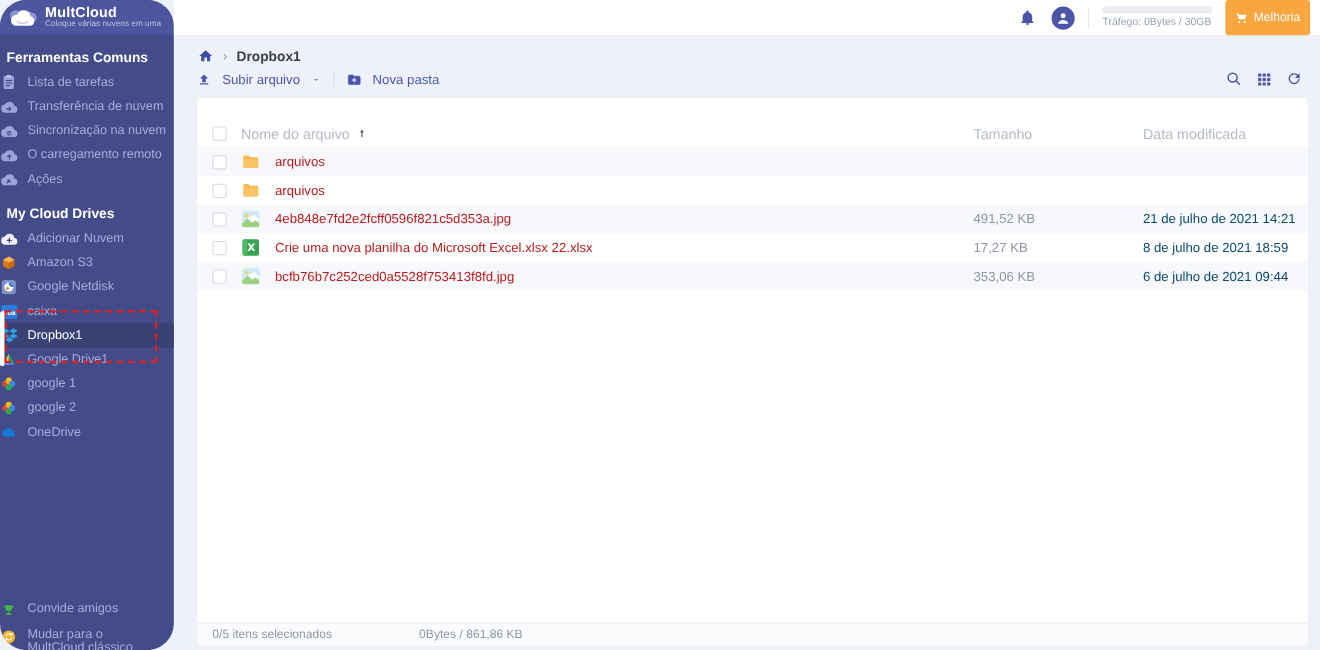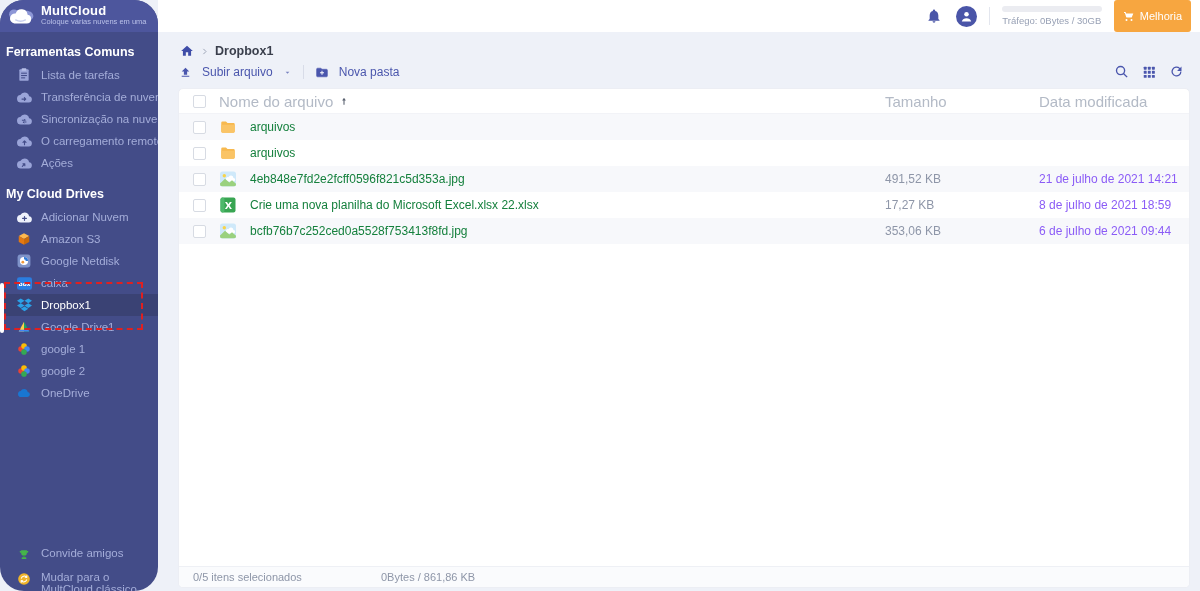--- a/index.html
+++ b/index.html
@@ -7,21 +7,21 @@
   .stage { position:relative; width:1200px; height:591px; }
 
   
   .sidebar { position:absolute; left:0; top:0; width:158px; height:591px; background:#434c88; overflow:hidden;border-radius:24px; }
   .logo-band { height:32px; background:#4d569d; display:flex; align-items:center; padding:0 8px 0 6px; }
   .logo-cloud { width:30px; height:24px; flex:0 0 auto; margin-right:5px; }
   .logo-texts { line-height:11px; }
   .logo-title { color:#fff; font-weight:bold; font-size:13px; letter-spacing:.2px; }
   .logo-tag { color:#b9c0e8; font-size:7.5px; }
   .sec-title { color:#ffffff; font-weight:bold; font-size:12.5px; padding:13px 0 5px 6px; }
-  .nav-item { height:22px; display:flex; align-items:center; padding-left:16px; cursor:pointer; position:relative; }
+  .nav-item { height:22px; display:flex; align-items:center; cursor:pointer; position:relative; }
   .nav-ico { width:16px; height:16px; display:inline-flex; align-items:center; justify-content:center; margin-right:9px; flex:0 0 auto; }
   .nav-label { color:#a4add9; font-size:11.5px; white-space:nowrap; }
   .nav-item.sel { background:#3a4274; }
   .nav-item.sel .nav-label { color:#ffffff; }
   .dashed-box { position:absolute; left:4px; top:282px; width:139px; height:48px; border:2px dashed #e02020; pointer-events:none; }
   .side-scroll { position:absolute; left:0; top:283px; width:4px; height:50px; background:#ffffff; border-radius:2px; }
   .side-footer { position:absolute; left:0; bottom:-8px; width:158px; }
   .side-footer .nav-label { white-space:normal; width:108px; line-height:12px; }
   .side-footer .nav-item { height:auto; min-height:22px; padding-top:4px; padding-bottom:4px; align-items:flex-start; }
   .side-footer .nav-ico { margin-top:0px; }
@@ -41,30 +41,30 @@
   .crumb-current { font-size:12.5px; font-weight:bold; color:#3a3f4c; }
 
   .toolbar-left { position:absolute; top:65px; left:21px; display:flex; align-items:center; color:#4a56ad; font-size:12px; }
   .tool-btn { display:inline-flex; align-items:center; gap:10px; cursor:pointer; color:#4a56ad; }
   .tool-div { width:1px; height:14px; background:#d8dce8; margin:0 11px; }
   .toolbar-right { position:absolute; top:64px; right:16px; display:flex; align-items:center; gap:13px; }
 
   
   .card { position:absolute; top:88px; left:20px; right:10px; bottom:3px; background:#fff; border:1px solid #eceef4; border-radius:5px; overflow:hidden; }
   .trow, .thead { display:flex; align-items:center; }
-  .thead { height:25px; color:#b3bac6; font-size:15px; border-bottom:1px solid #f2f3f7; }
+  .thead { height:25px; color:#b3bac6; font-size:13px; border-bottom:1px solid #f2f3f7;margin-top:20px; }
   .trow { height:26px; font-size:12px; }
   .trow.odd { background:#f7f8fb; }
   .cb { width:13px; height:13px; border:1px solid #d7dbe3; border-radius:2px; background:#fff; margin-left:14px; flex:0 0 auto; cursor:pointer; }
   .fico { width:18px; height:18px; margin-left:13px; flex:0 0 auto; display:inline-flex; }
-  .fname { flex:1; margin-left:13px; color:#15803d; white-space:nowrap; overflow:hidden; text-overflow:ellipsis; cursor:pointer; }
+  .fname { flex:1; margin-left:13px; color:#b91c1c; white-space:nowrap; overflow:hidden; text-overflow:ellipsis; cursor:pointer; }
   .hname { flex:1; margin-left:13px; display:flex; align-items:center; gap:6px; }
   .col-size { width:154px; flex:0 0 auto; color:#8e96a8; }
   .thead .col-size, .thead .col-date { color:#b3bac6; }
-  .col-date { width:150px; flex:0 0 auto; color:#8b5cf6; white-space:nowrap; }
+  .col-date { width:150px; flex:0 0 auto; color:#0c4a6e; white-space:nowrap; }
   .statusbar { position:absolute; left:0; right:0; bottom:0; height:21px; background:#fafbfd; border-top:1px solid #eef0f5; display:flex; align-items:center; font-size:11px; color:#8e96a8; }
   .sel-count { margin-left:14px; width:188px; }
 </style>
 </head>
 <body>
 
 <div class="stage">
 
   <div class="sidebar">
     <div class="logo-band">

